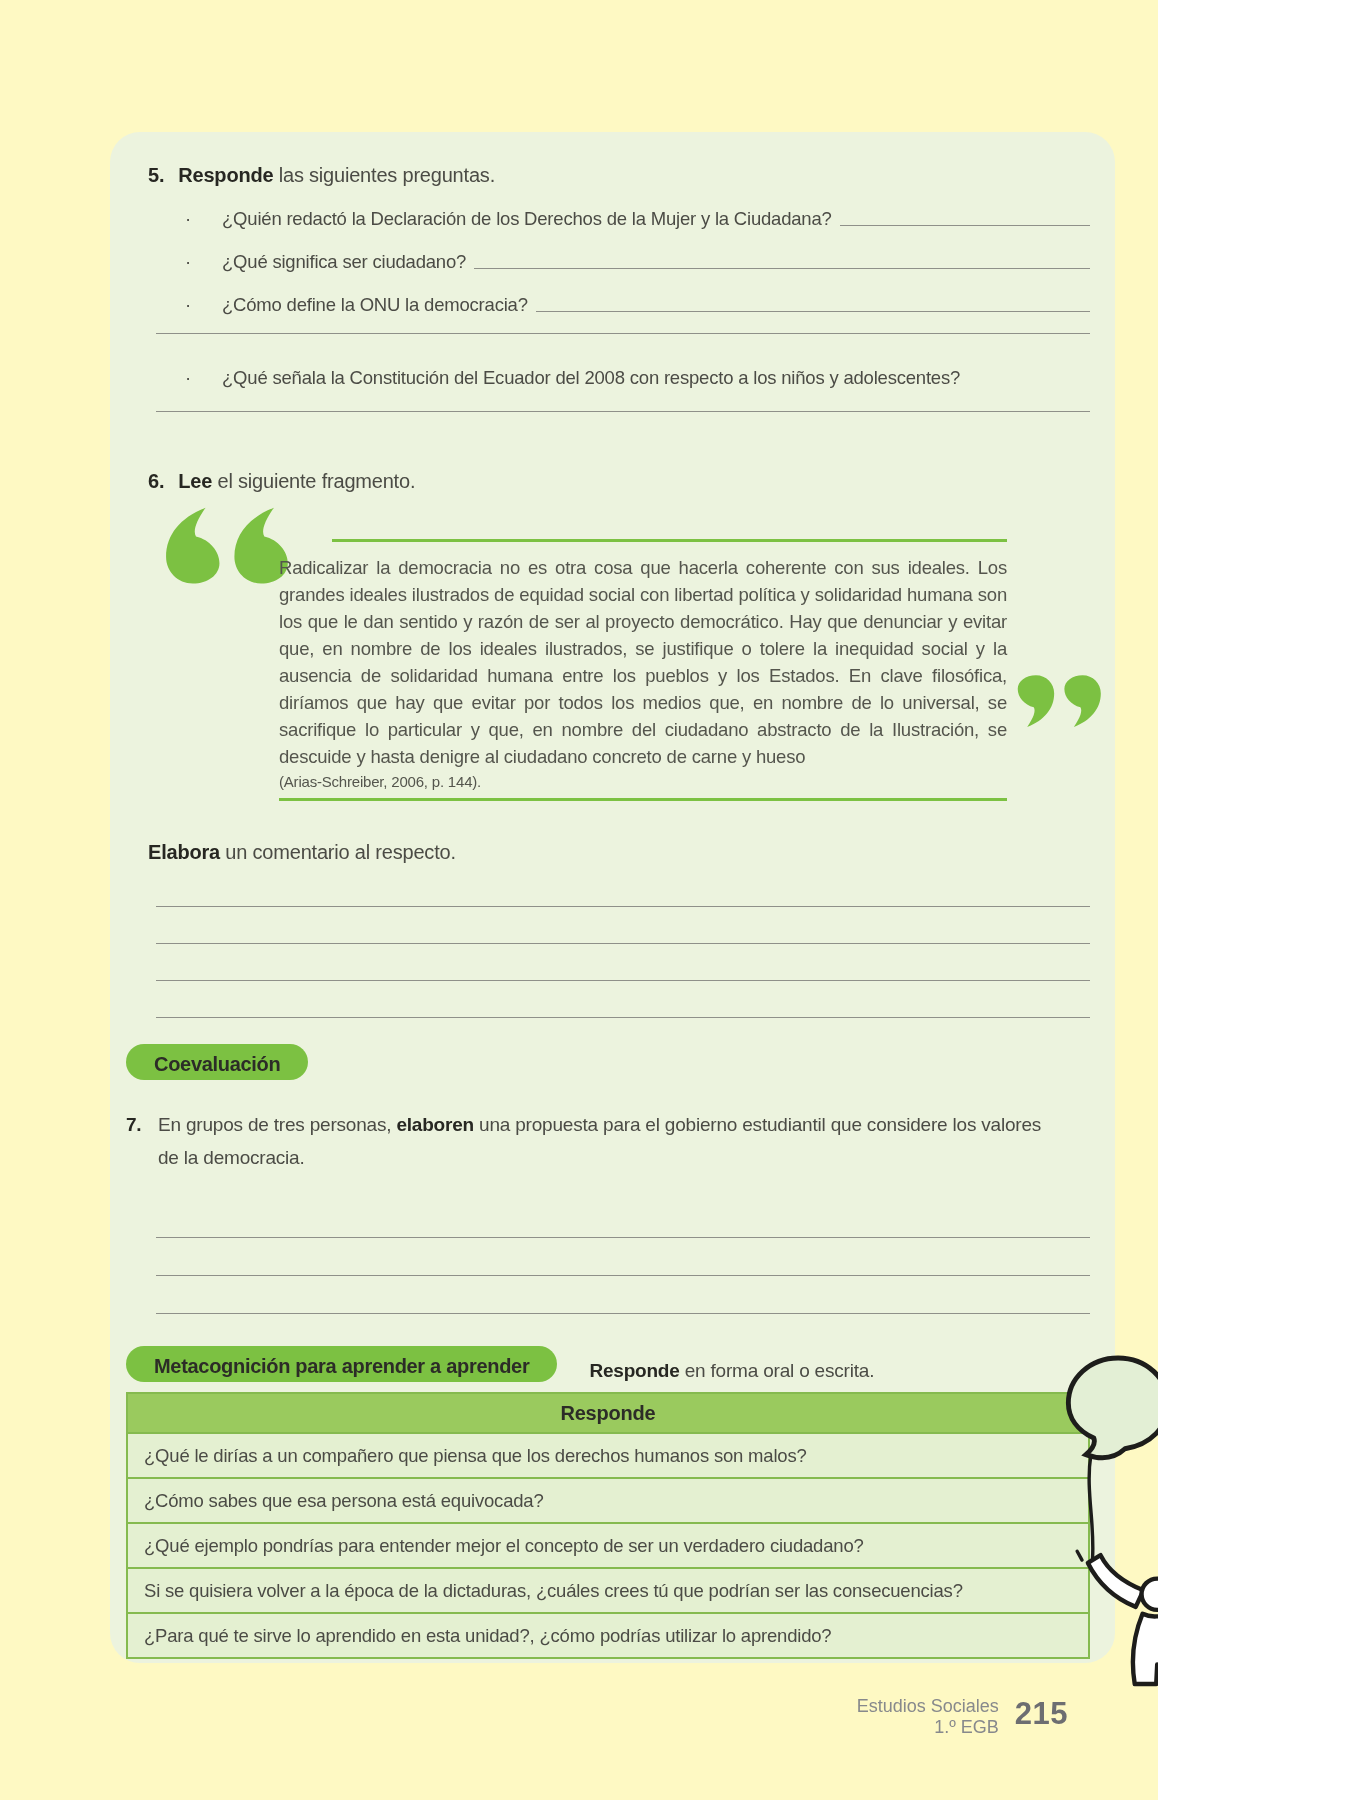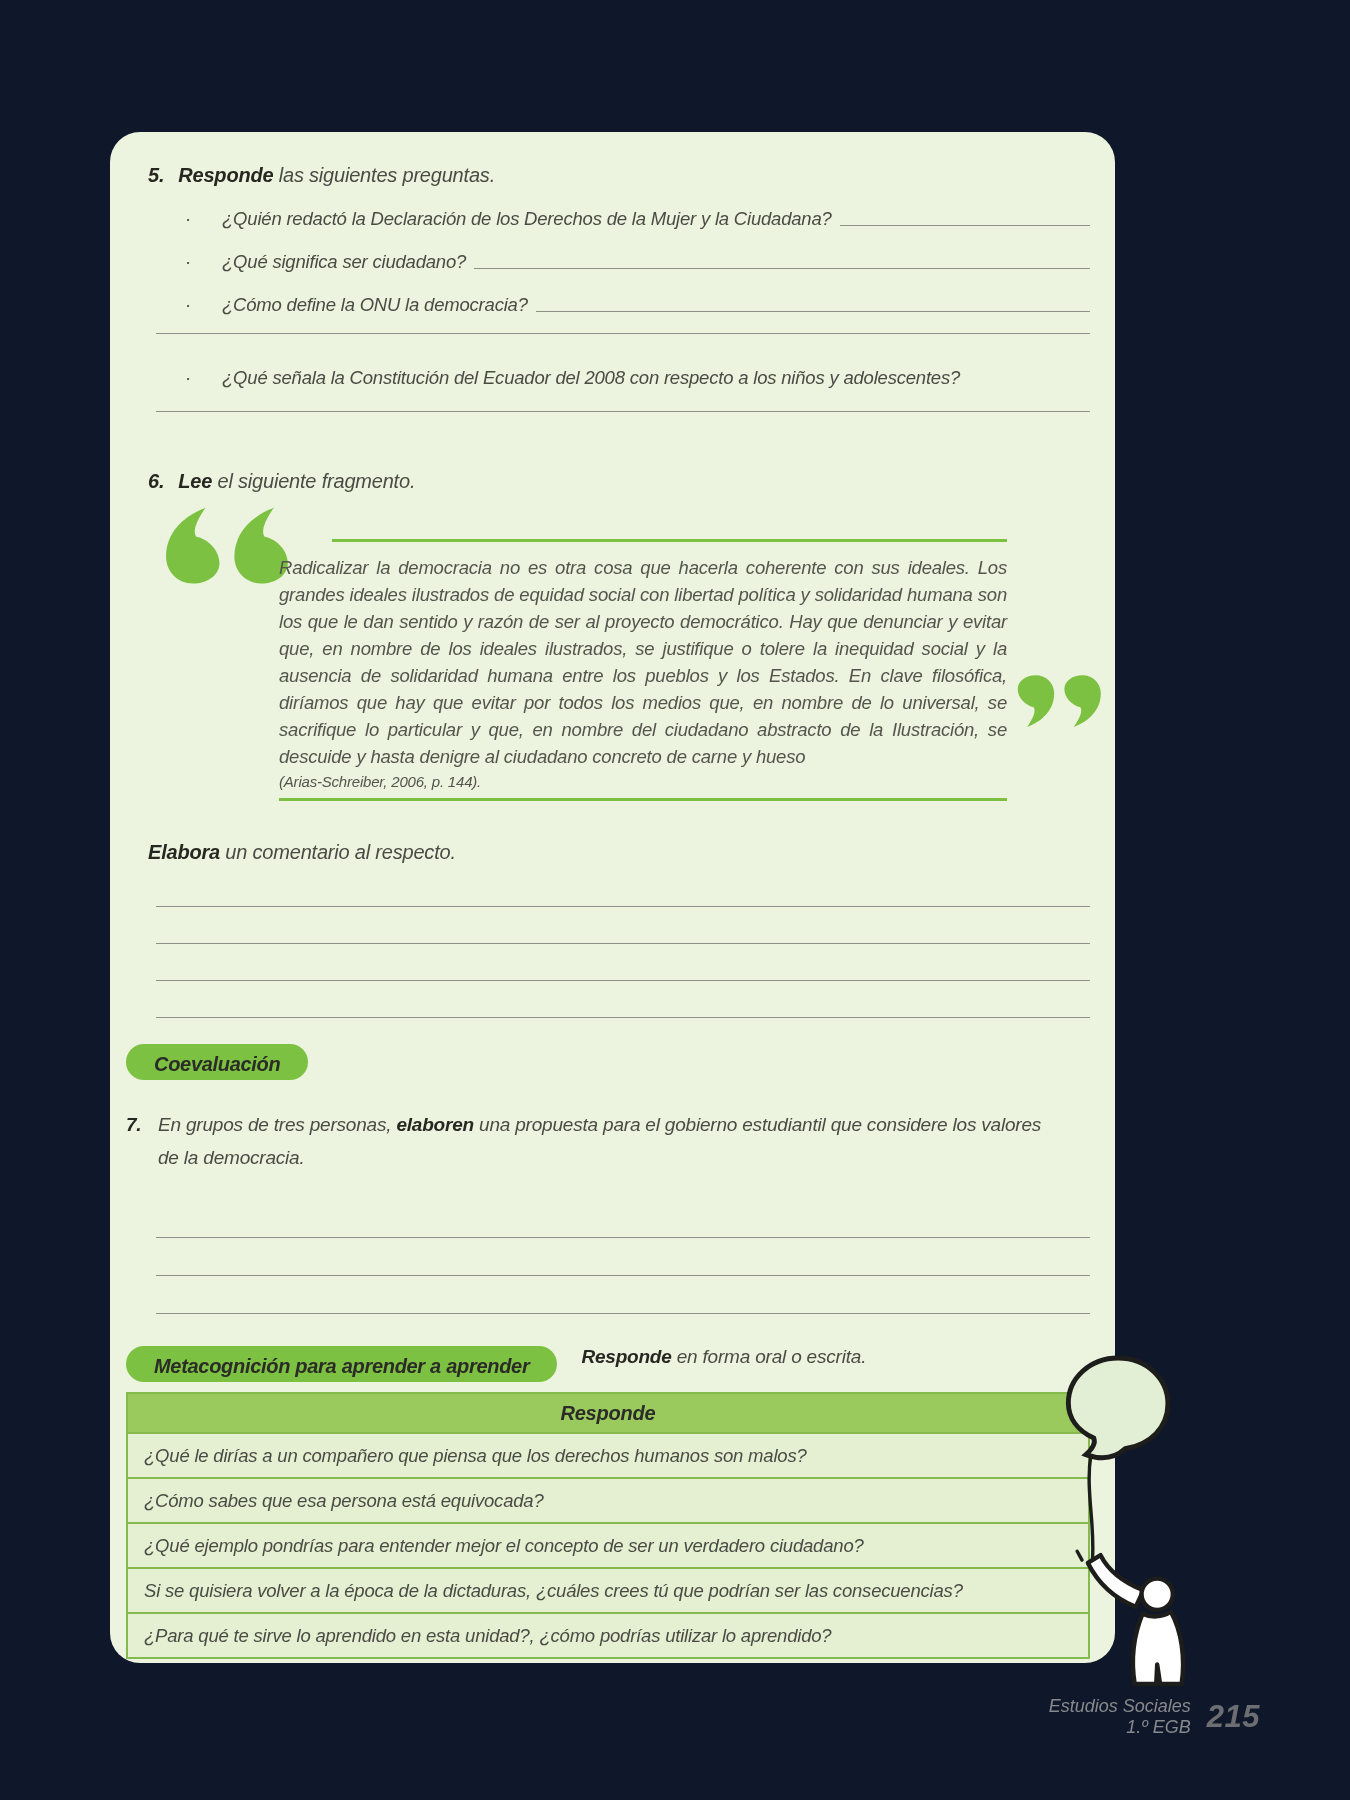--- a/index.html
+++ b/index.html
@@ -1,20 +1,20 @@
 <!DOCTYPE html>
 <html><head>
 <meta charset="utf-8">
 <style>
   * { margin:0; padding:0; box-sizing:border-box; }
   html,body { background:#ffffff; }
   .page {
-    position:relative; width:1350px; height:1800px; background:#0f172a;
+    position:relative; width:1158px; height:1800px; background:#fef9c3;
     font-family:"Liberation Sans","DejaVu Sans",sans-serif;
-    color:#4b4b45; letter-spacing:-0.2px; overflow:hidden;font-style:italic;
+    color:#4b4b45; letter-spacing:-0.2px; overflow:hidden;
   }
   .panel {
     position:absolute; left:110px; top:132px; width:1005px; height:1531px;
     background:#ecf3de; border-radius:30px; padding:0 25px 0 16px;
   }
   b, .num { color:#272722; }
   .sec-head { margin:32px 0 0 22px; font-size:20px; }
   .sec-head .num { font-weight:bold; margin-right:14px; }
   
   .bullet-row { display:flex; align-items:flex-end; margin:21px 0 0 59px; font-size:18.5px; }
@@ -38,29 +38,29 @@
   .pill {
     display:inline-block; background:#7cc142; border-radius:24px;
     padding:9px 28px 4px; font-weight:bold; font-size:20px; color:#2c2c27; letter-spacing:-0.3px;
   }
   .coe-wrap { margin-top:26px; }
   
   .ex7-row { display:flex; margin:28px 0 0 0; font-size:19px; line-height:33px; }
   .ex7-row .num { font-weight:bold; width:32px; flex:0 0 32px; }
   .ex7-text { width:900px; }
   
-  .meta-head-row { display:flex; align-items:flex-start; margin-top:32px; gap:24px; }
+  .meta-head-row { display:flex; align-items:flex-end; margin-top:32px; gap:32px; }
   .meta-instr { font-size:19px; }
   .meta-table { margin-top:10px; border:2px solid #85ba4f; }
   .meta-thead { background:#9aca5e; font-weight:bold; text-align:center; padding:8px 10px 7px; font-size:20px; color:#2c2c27; }
   .meta-row { background:#e4f0d1; border-top:2px solid #85ba4f; padding:11px 16px 10px; font-size:18.5px; }
   
   .figure-svg { position:absolute; left:1042px; top:1350px; }
   
-  .footer { position:absolute; top:1696px; right:90px; display:flex; align-items:center; gap:16px; }
+  .footer { position:absolute; top:1696px; right:90px; display:flex; gap:16px; }
   .footer-text { text-align:right; color:#87898c; font-size:18px; line-height:1.18; letter-spacing:0; }
   .footer-num { color:#6d6e71; font-size:31px; font-weight:bold; letter-spacing:0.5px; }
 </style>
 </head>
 <body>
 
 <div class="page">
   <div class="panel">
 
     <div class="sec-head">

